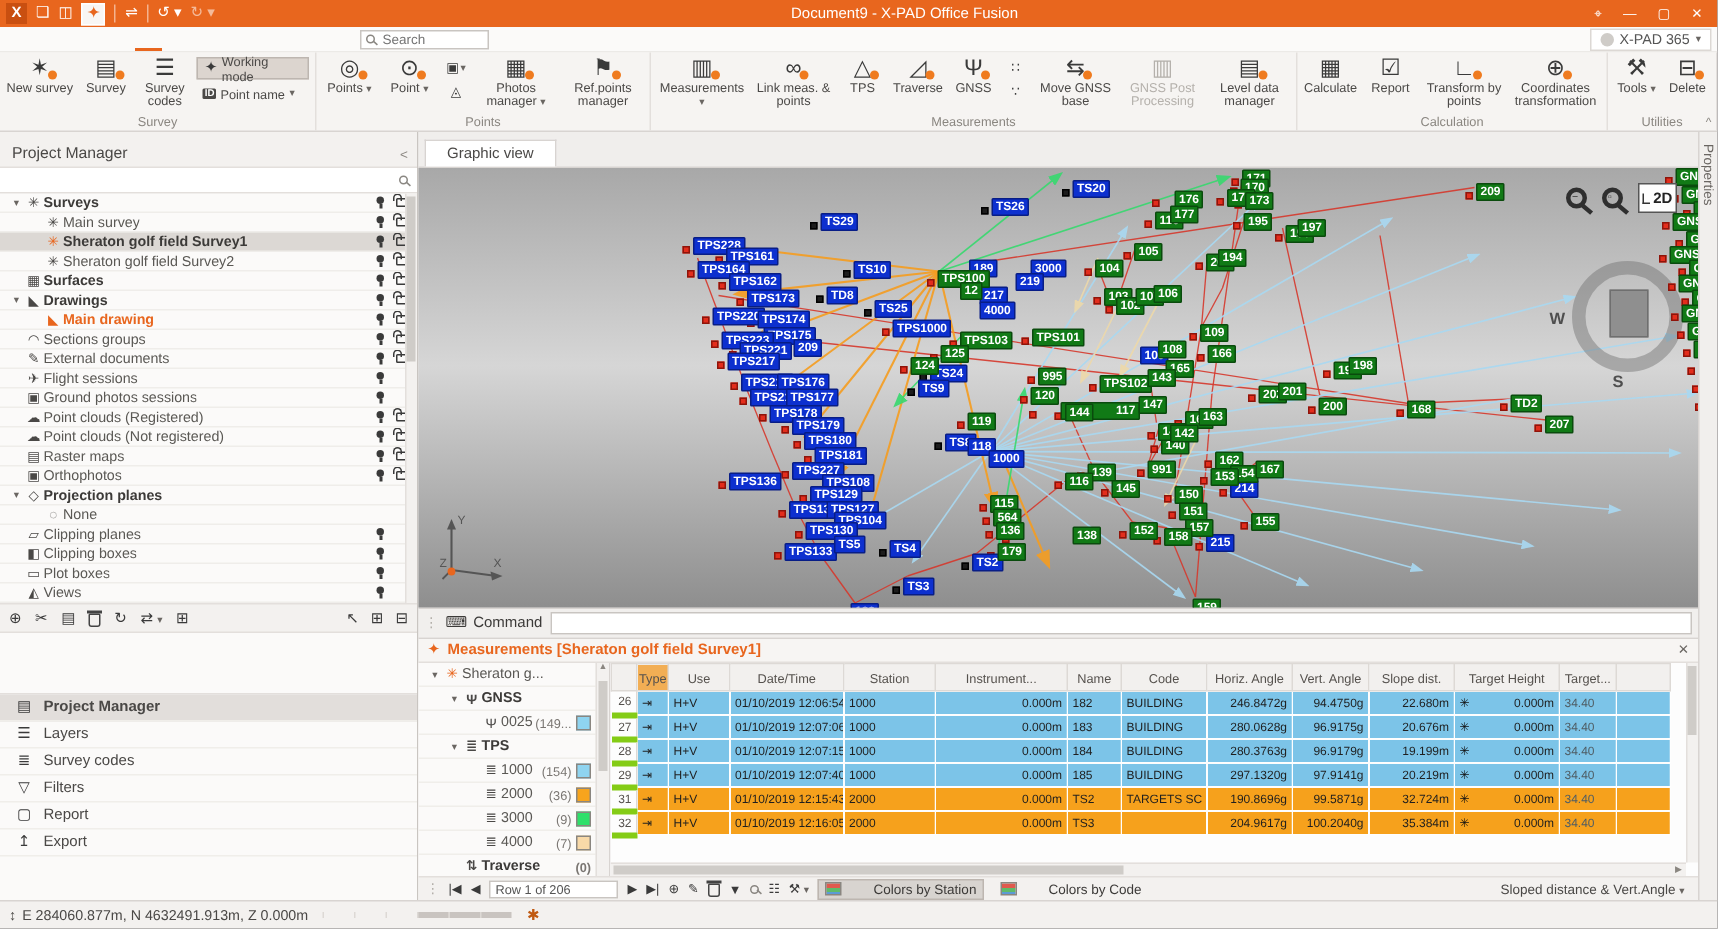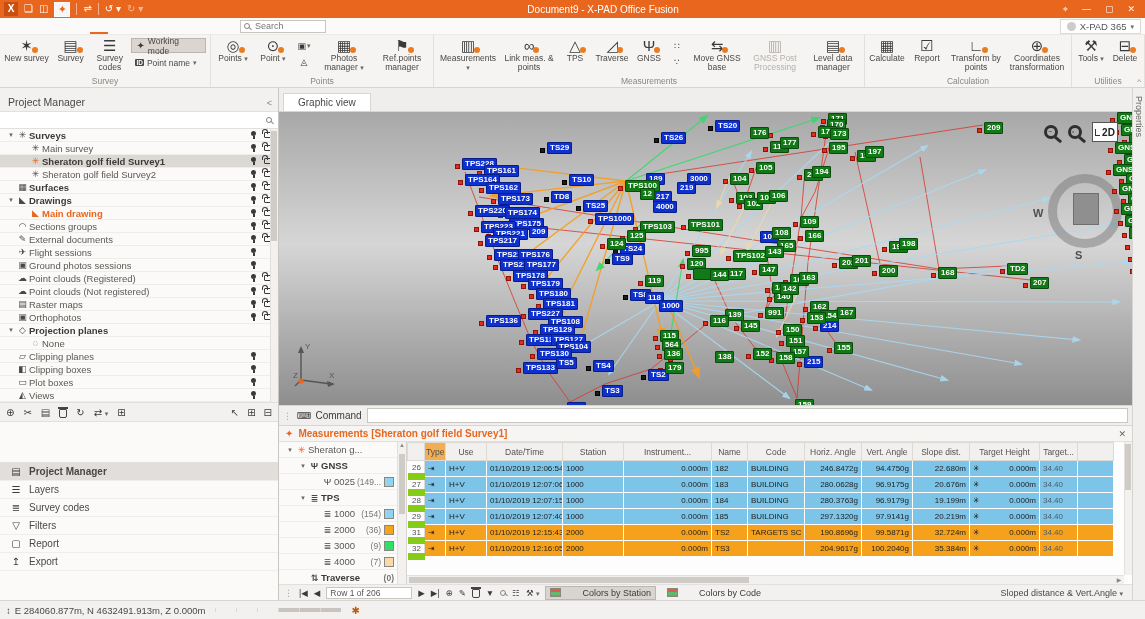--- a/index.html
+++ b/index.html
@@ -130,21 +130,21 @@
   .mtrow.orangeicon .tic{color:#e8661e;}
   .mtrow .cnt{margin-left:auto;color:#7a7672;font-size:8.5px;}
   .mtrow .sw{width:10px;height:10px;border:1px solid #8a8680;margin-left:3px;flex:0 0 auto;}
   .mscroll{position:absolute;right:0;top:0;bottom:0;width:9px;background:#f3f1ef;border-left:1px solid #e3dfdc;font-size:6px;color:#8a8680;text-align:center;}
   .mthumb{position:absolute;right:1px;top:12px;width:6px;height:60px;background:#cfccc8;}
   .tblwrap{flex:1;position:relative;overflow:hidden;background:#fdfdfd;}
   table.grid{border-collapse:collapse;table-layout:fixed;width:706px;}
   .grid th{height:18px;background:#f2f0ee;border:1px solid #ddd9d5;font-size:8.5px;font-weight:normal;color:#55514d;overflow:hidden;white-space:nowrap;}
   .grid th.typeh{background:#f2ae54;}
   .grid td{height:16px;font-size:8px;color:#1f1f1f;border-right:1px solid rgba(255,255,255,.5);border-bottom:1px solid rgba(255,255,255,.5);padding:0 3px;white-space:nowrap;overflow:hidden;}
-  .grid td.num{background:#fdfdfd;color:#55514d;text-align:right;border-right:1px solid #ddd9d5;border-bottom:7px solid #84cc16;}
+  .grid td.num{background:#fdfdfd;color:#55514d;text-align:right;border-right:1px solid #ddd9d5;border-bottom:4px solid #84cc16;}
   tr.rowblue td{background:#7cc4e8;}
   tr.roworange td{background:#f6a11c;}
   tr.rowblue td.num,tr.roworange td.num{background:#fdfdfd;}
   .grid td.ra{text-align:right;}
   .grid td.tgc{color:#4f5d64;}
   .grid td .tico{font-size:8px;}
   .grid td .sun{float:left;font-size:8px;color:#111;}
   .vscroll{position:absolute;right:0;top:0;bottom:9px;width:8px;background:#f3f1ef;border-left:1px solid #e3dfdc;}
   .vthumb{position:absolute;right:1px;top:2px;width:6px;height:46px;background:#cfccc8;}
   .hscroll{position:absolute;left:0;right:8px;bottom:0;height:9px;background:#f3f1ef;border-top:1px solid #e3dfdc;}
@@ -867,21 +867,21 @@
           <div class="lbl g" style="left: 361px; top: 76px;">12</div>
           <div class="mk r" style="left: 341px; top: 124px;"></div>
           <div class="lbl g" style="left: 348px; top: 118px;">125</div>
           <div class="mk r" style="left: 321px; top: 132px;"></div>
           <div class="lbl g" style="left: 328px; top: 126px;">124</div>
           <div class="mk r" style="left: 406px; top: 139px;"></div>
           <div class="lbl g" style="left: 413px; top: 133px;">995</div>
           <div class="mk r" style="left: 401px; top: 152px;"></div>
           <div class="lbl g" style="left: 408px; top: 146px;">120</div>
           <div class="mk r" style="left: 407px; top: 162px;"></div>
-          <div class="lbl g" style="left: 414px; top: 156px; padding-left: 36px;">117</div>
+          <div class="lbl g" style="left: 428px; top: 156px; padding-left: 36px;">117</div>
           <div class="mk r" style="left: 359px; top: 169px;"></div>
           <div class="lbl g" style="left: 366px; top: 163px;">119</div>
           <div class="mk r" style="left: 374px; top: 224px;"></div>
           <div class="lbl g" style="left: 381px; top: 218px;">115</div>
           <div class="mk r" style="left: 376px; top: 233px;"></div>
           <div class="lbl g" style="left: 383px; top: 227px;">564</div>
           <div class="mk r" style="left: 378px; top: 242px;"></div>
           <div class="lbl g" style="left: 385px; top: 236px;">136</div>
           <div class="mk r" style="left: 389px; top: 245px;"></div>
           <div class="lbl g" style="left: 396px; top: 239px; margin-left: 40px;">138</div>
@@ -897,21 +897,21 @@
           <div class="lbl g" style="left: 457px; top: 80px;">103</div>
           <div class="mk r" style="left: 458px; top: 92px;"></div>
           <div class="lbl g" style="left: 465px; top: 86px;">102</div>
           <div class="mk r" style="left: 471px; top: 86px;"></div>
           <div class="lbl g" style="left: 478px; top: 80px;">107</div>
           <div class="mk r" style="left: 483px; top: 84px;"></div>
           <div class="lbl g" style="left: 490px; top: 78px;">106</div>
           <div class="mk r" style="left: 484px; top: 35px;"></div>
           <div class="lbl g" style="left: 491px; top: 29px;">116</div>
           <div class="mk r" style="left: 489px; top: 21px;"></div>
-          <div class="lbl g" style="left: 471px; top: 15px;">176</div>
+          <div class="lbl g" style="left: 504px; top: 15px;">176</div>
           <div class="mk r" style="left: 494px; top: 31px;"></div>
           <div class="lbl g" style="left: 501px; top: 25px;">177</div>
           <div class="mk r" style="left: 542px; top: 7px;"></div>
           <div class="lbl g" style="left: 549px; top: 1px;">171</div>
           <div class="mk r" style="left: 541px; top: 13px;"></div>
           <div class="lbl g" style="left: 548px; top: 7px;">170</div>
           <div class="mk r" style="left: 532px; top: 20px;"></div>
           <div class="lbl g" style="left: 539px; top: 14px;">172</div>
           <div class="mk r" style="left: 544px; top: 22px;"></div>
           <div class="lbl g" style="left: 551px; top: 16px;">173</div>

